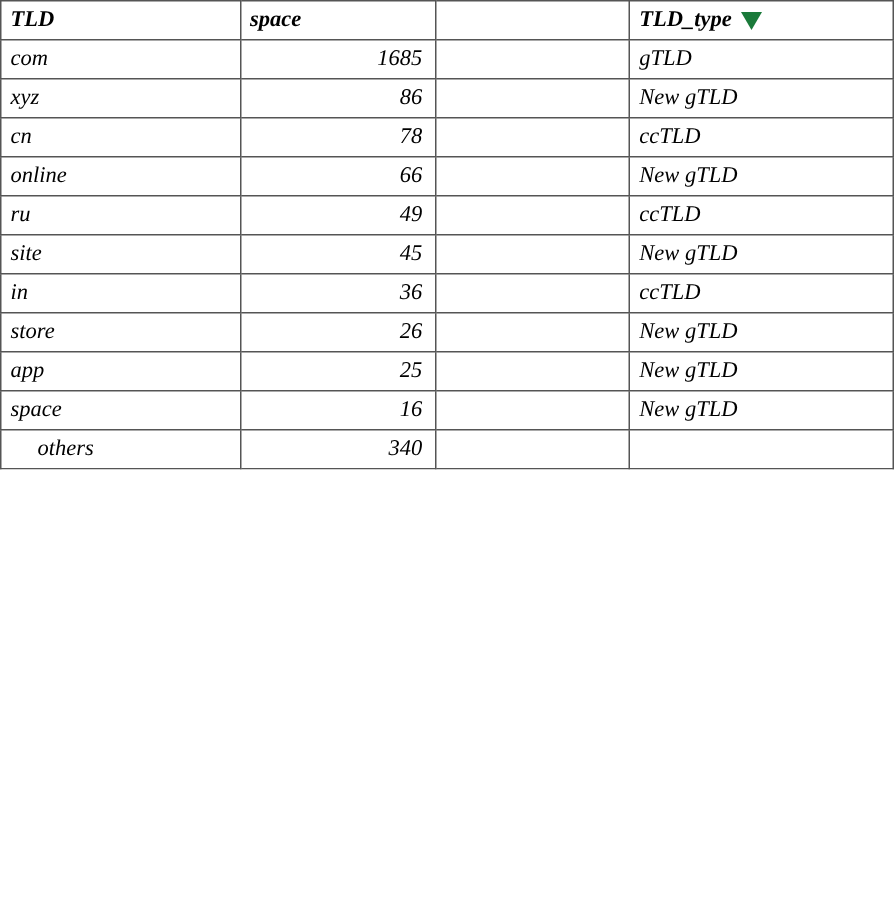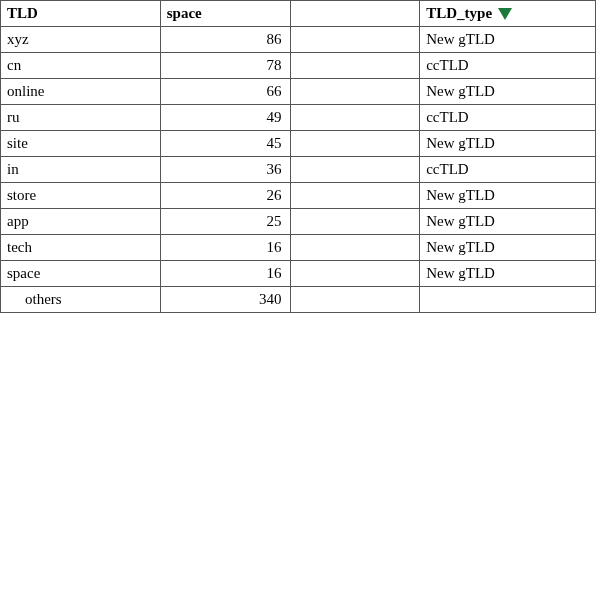--- a/index.html
+++ b/index.html
@@ -9,20 +9,21 @@
     }
     body {
       font-family: serif;
       font-size: 15px;
       background: #fff;
       width: 596px;
     }
     .table-container {
       width: 596px;
       border-collapse: collapse;
+      font-style: italic;
     }
     table {
       width: 100%;
       border-collapse: collapse;
     }
     th, td {
       border: 1px solid #555;
       padding: 4px 6px;
     }
     th {
@@ -98,20 +99,26 @@
         <th class="gap-col"></th>
         <th class="tld-type-col">
           <div class="header-tld-type">
             <span>TLD_type</span>
             <span class="filter-icon"></span>
           </div>
         </th>
       </tr>
     </thead>
     <tbody id="table-body">
+    <tr>
+          <td class="tld-cell">com</td>
+          <td class="count-cell">1685</td>
+          <td class="gap-cell"></td>
+          <td class="tld-type-cell">gTLD</td>
+        </tr>
         <tr>
           <td class="tld-cell">xyz</td>
           <td class="count-cell">86</td>
           <td class="gap-cell"></td>
           <td class="tld-type-cell">New gTLD</td>
         </tr>
         <tr>
           <td class="tld-cell">cn</td>
           <td class="count-cell">78</td>
           <td class="gap-cell"></td>
@@ -147,26 +154,20 @@
           <td class="gap-cell"></td>
           <td class="tld-type-cell">New gTLD</td>
         </tr>
         <tr>
           <td class="tld-cell">app</td>
           <td class="count-cell">25</td>
           <td class="gap-cell"></td>
           <td class="tld-type-cell">New gTLD</td>
         </tr>
         <tr>
-          <td class="tld-cell">tech</td>
-          <td class="count-cell">16</td>
-          <td class="gap-cell"></td>
-          <td class="tld-type-cell">New gTLD</td>
-        </tr>
-        <tr>
           <td class="tld-cell">space</td>
           <td class="count-cell">16</td>
           <td class="gap-cell"></td>
           <td class="tld-type-cell">New gTLD</td>
         </tr>
         <tr>
           <td class="tld-cell">others</td>
           <td class="count-cell">340</td>
           <td class="gap-cell"></td>
           <td class="tld-type-cell"></td>

